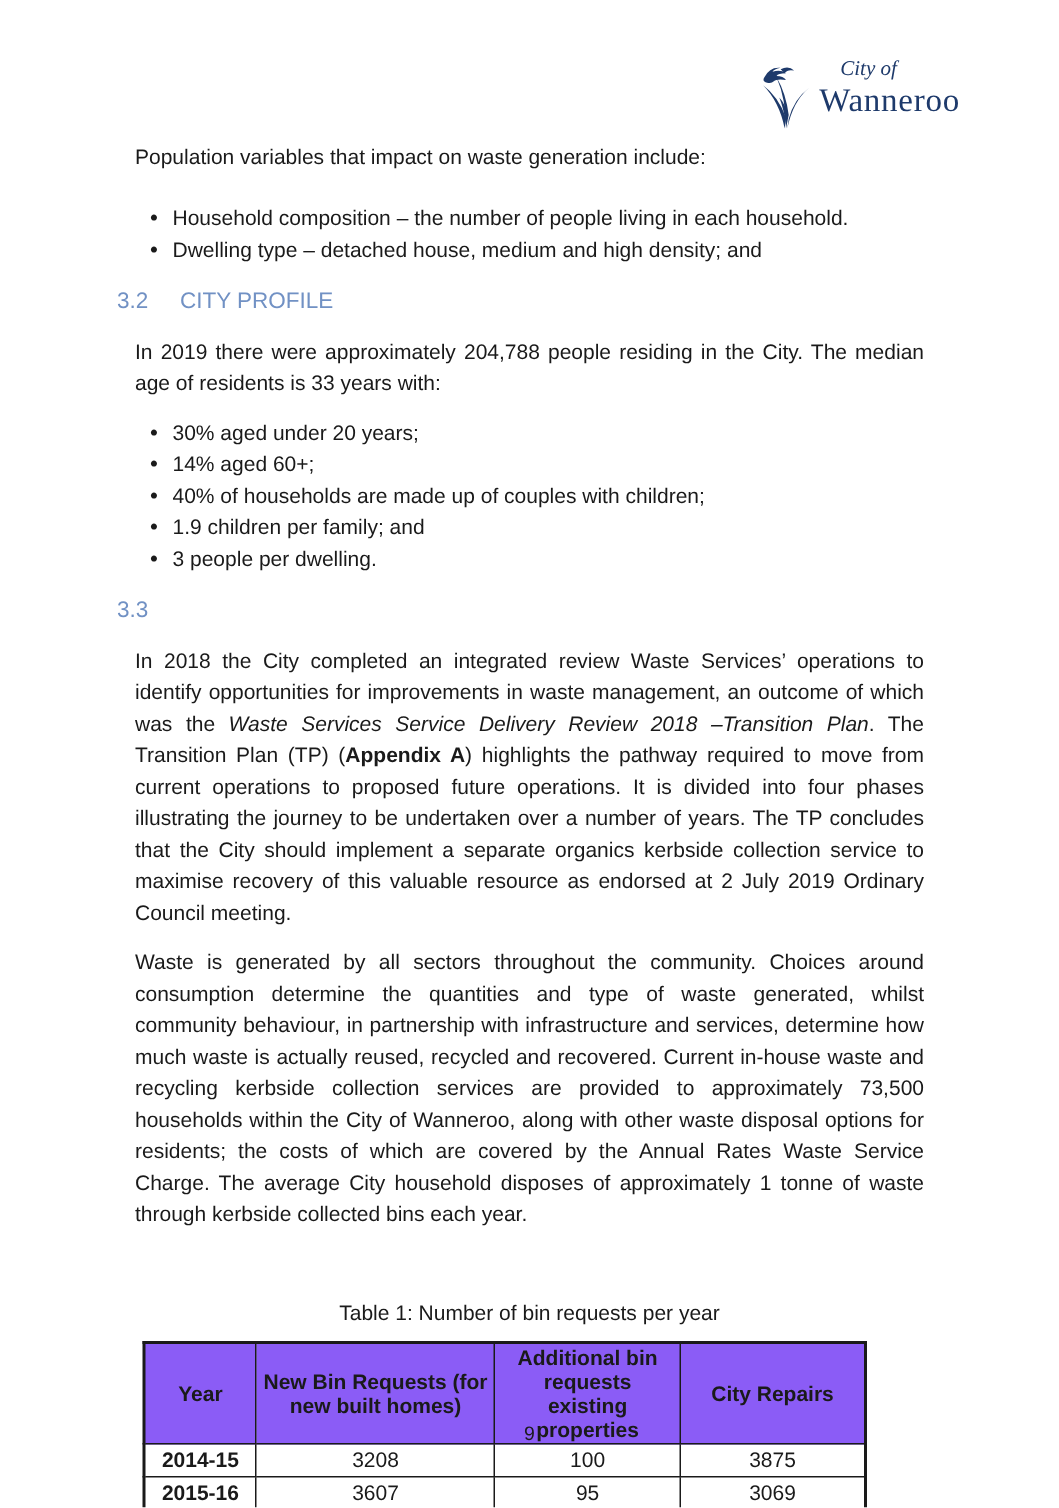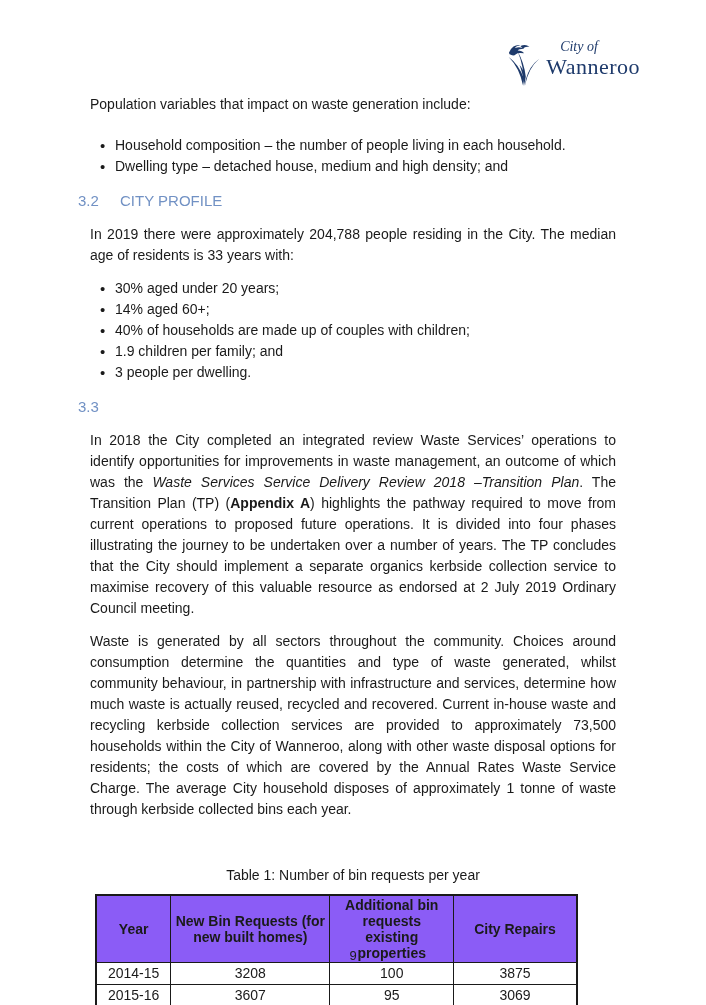--- a/index.html
+++ b/index.html
@@ -81,21 +81,21 @@
     padding: 1px 4px;
     line-height: 16px;
     font-size: 14px;
   }
   table.bins th {
     background: #8b5cf6;
     font-weight: bold;
     height: 46px;
   }
   table.bins td { height: 19px; line-height: 19px; }
-  table.bins td.year { font-weight: normal; }
+  table.bins td.year { font-weight: bold; }
   table.bins col.c0 { width: 75px; }
   table.bins col.c1 { width: 160px; }
   table.bins col.c2 { width: 124px; }
   table.bins col.c3 { width: 124px; }
   .page-number {
     position: absolute;
     bottom: 42px;
     left: 0;
     width: 100%;
     text-align: center;

